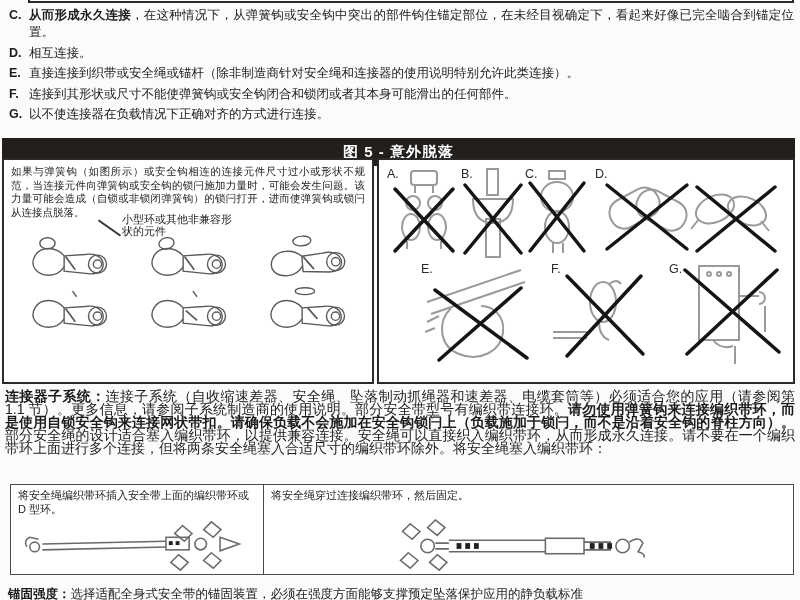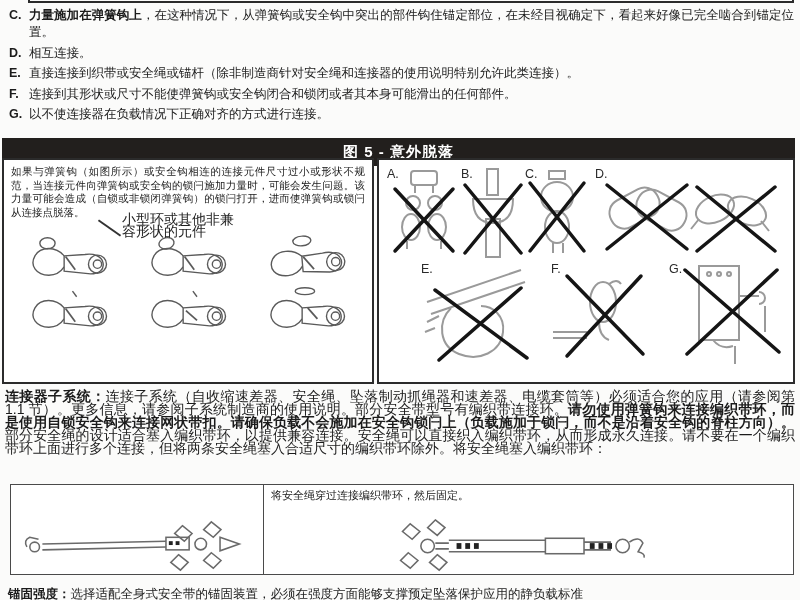--- a/index.html
+++ b/index.html
@@ -33,21 +33,21 @@
   .panel6{flex:1;}
 
   .f5desc{padding:5px 7px 0 7px;font-size:10.5px;line-height:13.5px;text-align:justify;}
   .hookarea{position:relative;margin-top:2px;padding:14px 6px 0 6px;}
   .hookgrid{display:grid;grid-template-columns:1fr 1fr 1fr;row-gap:2px;}
   .hookcell{display:flex;justify-content:center;align-items:center;}
   svg.hook{width:104px;height:50px;}
   .tilt{transform:rotate(-5deg);}
   .capsrow{display:grid;grid-template-columns:1fr 1fr 1fr;margin-top:1px;}
   .capcell{font-size:9.5px;text-align:center;line-height:11px;}
-  .callout{position:absolute;left:118px;top:-7px;width:118px;font-size:14px;line-height:11.5px;color:#222;}
+  .callout{position:absolute;left:118px;top:-7px;width:118px;font-size:11px;line-height:11.5px;color:#222;}
   .pointerline{position:absolute;left:92px;top:6px;width:27px;height:2px;background:#333;
     transform:rotate(35deg);}
 
   
   .f6top{display:flex;padding:7px 4px 0 8px;height:100px;box-sizing:border-box;}
   .f6bottom{display:flex;padding:2px 4px 0 42px;height:112px;box-sizing:border-box;}
   .f6item{position:relative;flex:none;}
   .f6label{position:absolute;left:0;top:0;font-size:12.5px;color:#2a2a2a;z-index:2;}
   .sk{stroke:#9a9a9a;fill:none;stroke-width:2;}
   .xx{stroke:#151515;stroke-width:3.5;stroke-linecap:round;}
@@ -71,21 +71,21 @@
 </head>
 <body>
 
 <div id="page">
 
   <div class="cutbox"></div>
 
   <div class="toplist">
     <div class="titem">
       <span class="ltr">C.</span>
-      <span class="txt"><span class="lead">力量施加在弹簧钩上</span><span>，在这种情况下，从弹簧钩或安全钩中突出的部件钩住锚定部位，在未经目视确定下，看起来好像已完全啮合到锚定位置。</span></span>
+      <span class="txt"><span class="lead">从而形成永久连接</span><span>，在这种情况下，从弹簧钩或安全钩中突出的部件钩住锚定部位，在未经目视确定下，看起来好像已完全啮合到锚定位置。</span></span>
     </div>
     <div class="titem">
       <span class="ltr">D.</span>
       <span class="txt">相互连接。</span>
     </div>
     <div class="titem">
       <span class="ltr">E.</span>
       <span class="txt">直接连接到织带或安全绳或锚杆（除非制造商针对安全绳和连接器的使用说明特别允许此类连接）。</span>
     </div>
     <div class="titem">
@@ -304,20 +304,21 @@
       </div>
     </div>
   </div>
 
   <div class="connpar">
     <span class="lead">连接器子系统：</span><span>连接子系统（自收缩速差器、安全绳、坠落制动抓绳器和速差器、电缆套筒等）必须适合您的应用（请参阅第 1.1 节）。更多信息，请参阅子系统制造商的使用说明。部分安全带型号有编织带连接环。</span><span class="lead">请勿使用弹簧钩来连接编织带环，而是使用自锁安全钩来连接网状带扣。请确保负载不会施加在安全钩锁闩上（负载施加于锁闩，而不是沿着安全钩的脊柱方向）。</span><span>部分安全绳的设计适合塞入编织带环，以提供兼容连接。安全绳可以直接织入编织带环，从而形成永久连接。请不要在一个编织带环上面进行多个连接，但将两条安全绳塞入合适尺寸的编织带环除外。将安全绳塞入编织带环：</span>
   </div>
 
   <div class="steps">
     <div class="scell c1">
+      <div>将安全绳编织带环插入安全带上面的编织带环或 D 型环。</div>
       <svg class="lansvg" viewBox="0 0 240 58">
         <g stroke="#6a6a6a" fill="none" stroke-width="1.6">
           <path d="M6,30 q-4,-7 3,-10 l9,2"></path>
             <circle cx="14" cy="30" r="5"></circle>
           <path d="M22,27 L150,24 M22,33 L150,30"></path>
           <rect x="150" y="20" width="24" height="13"></rect>
           <circle cx="186" cy="27" r="6"></circle>
           <polygon points="167,8 177,16 169,24 159,16"></polygon>
             <polygon points="197,4 207,12 199,20 189,12"></polygon>
           <polygon points="163,38 173,46 165,54 155,46"></polygon>

